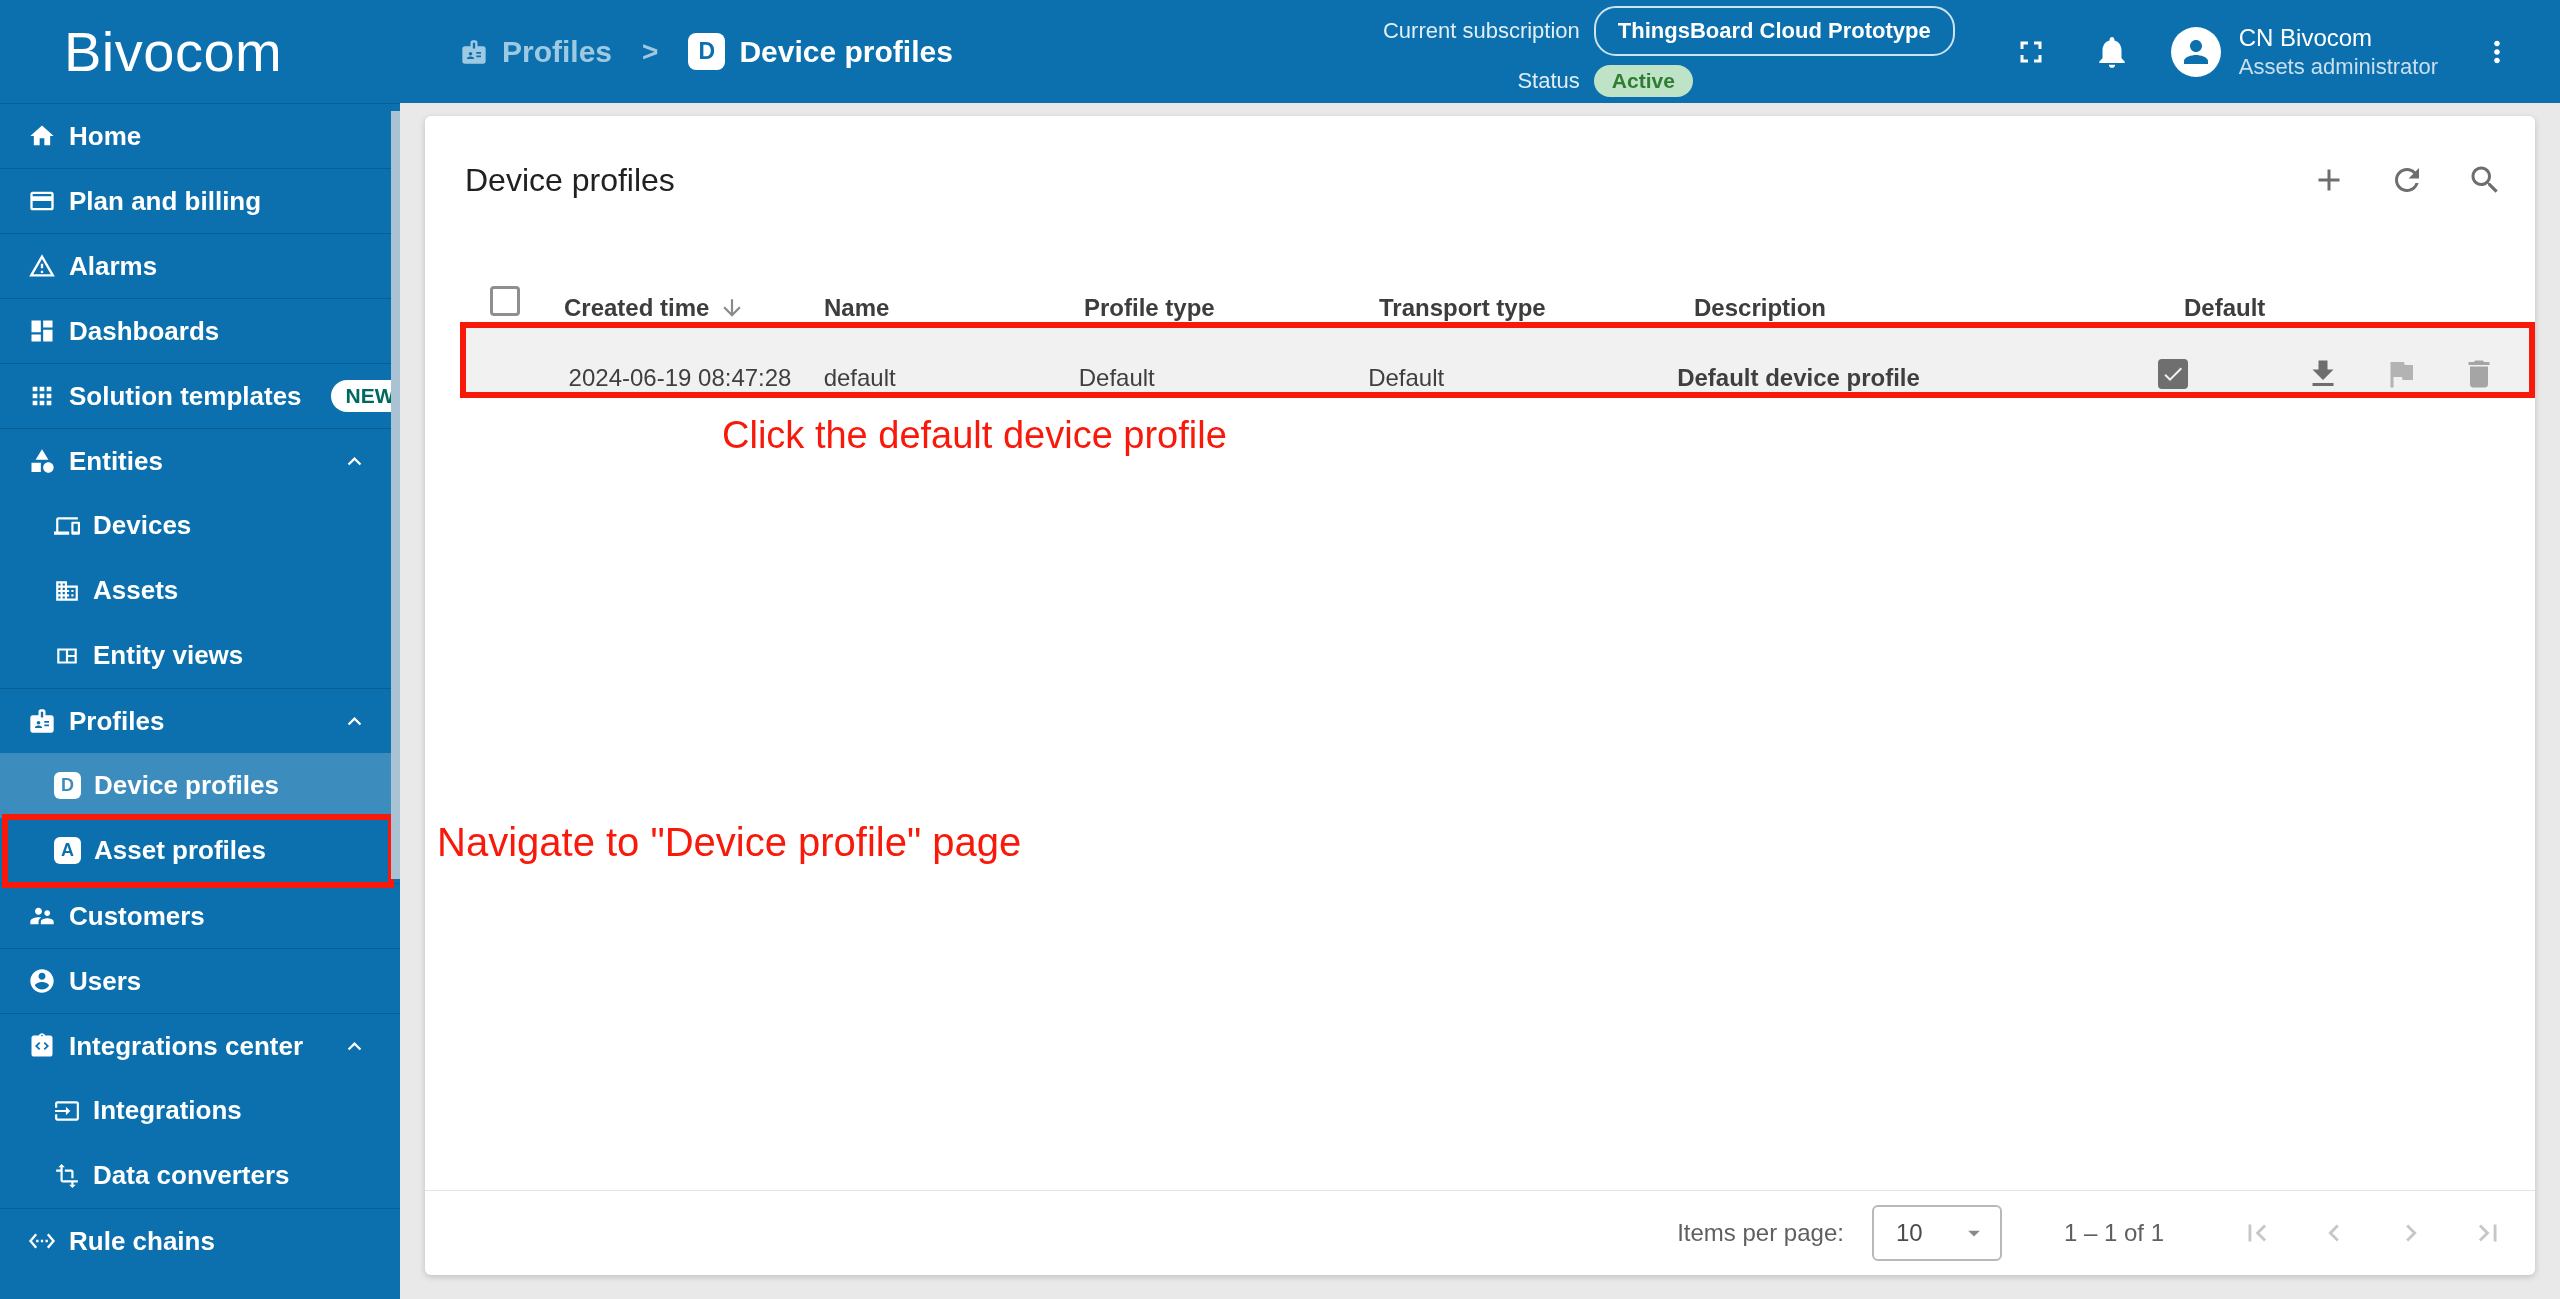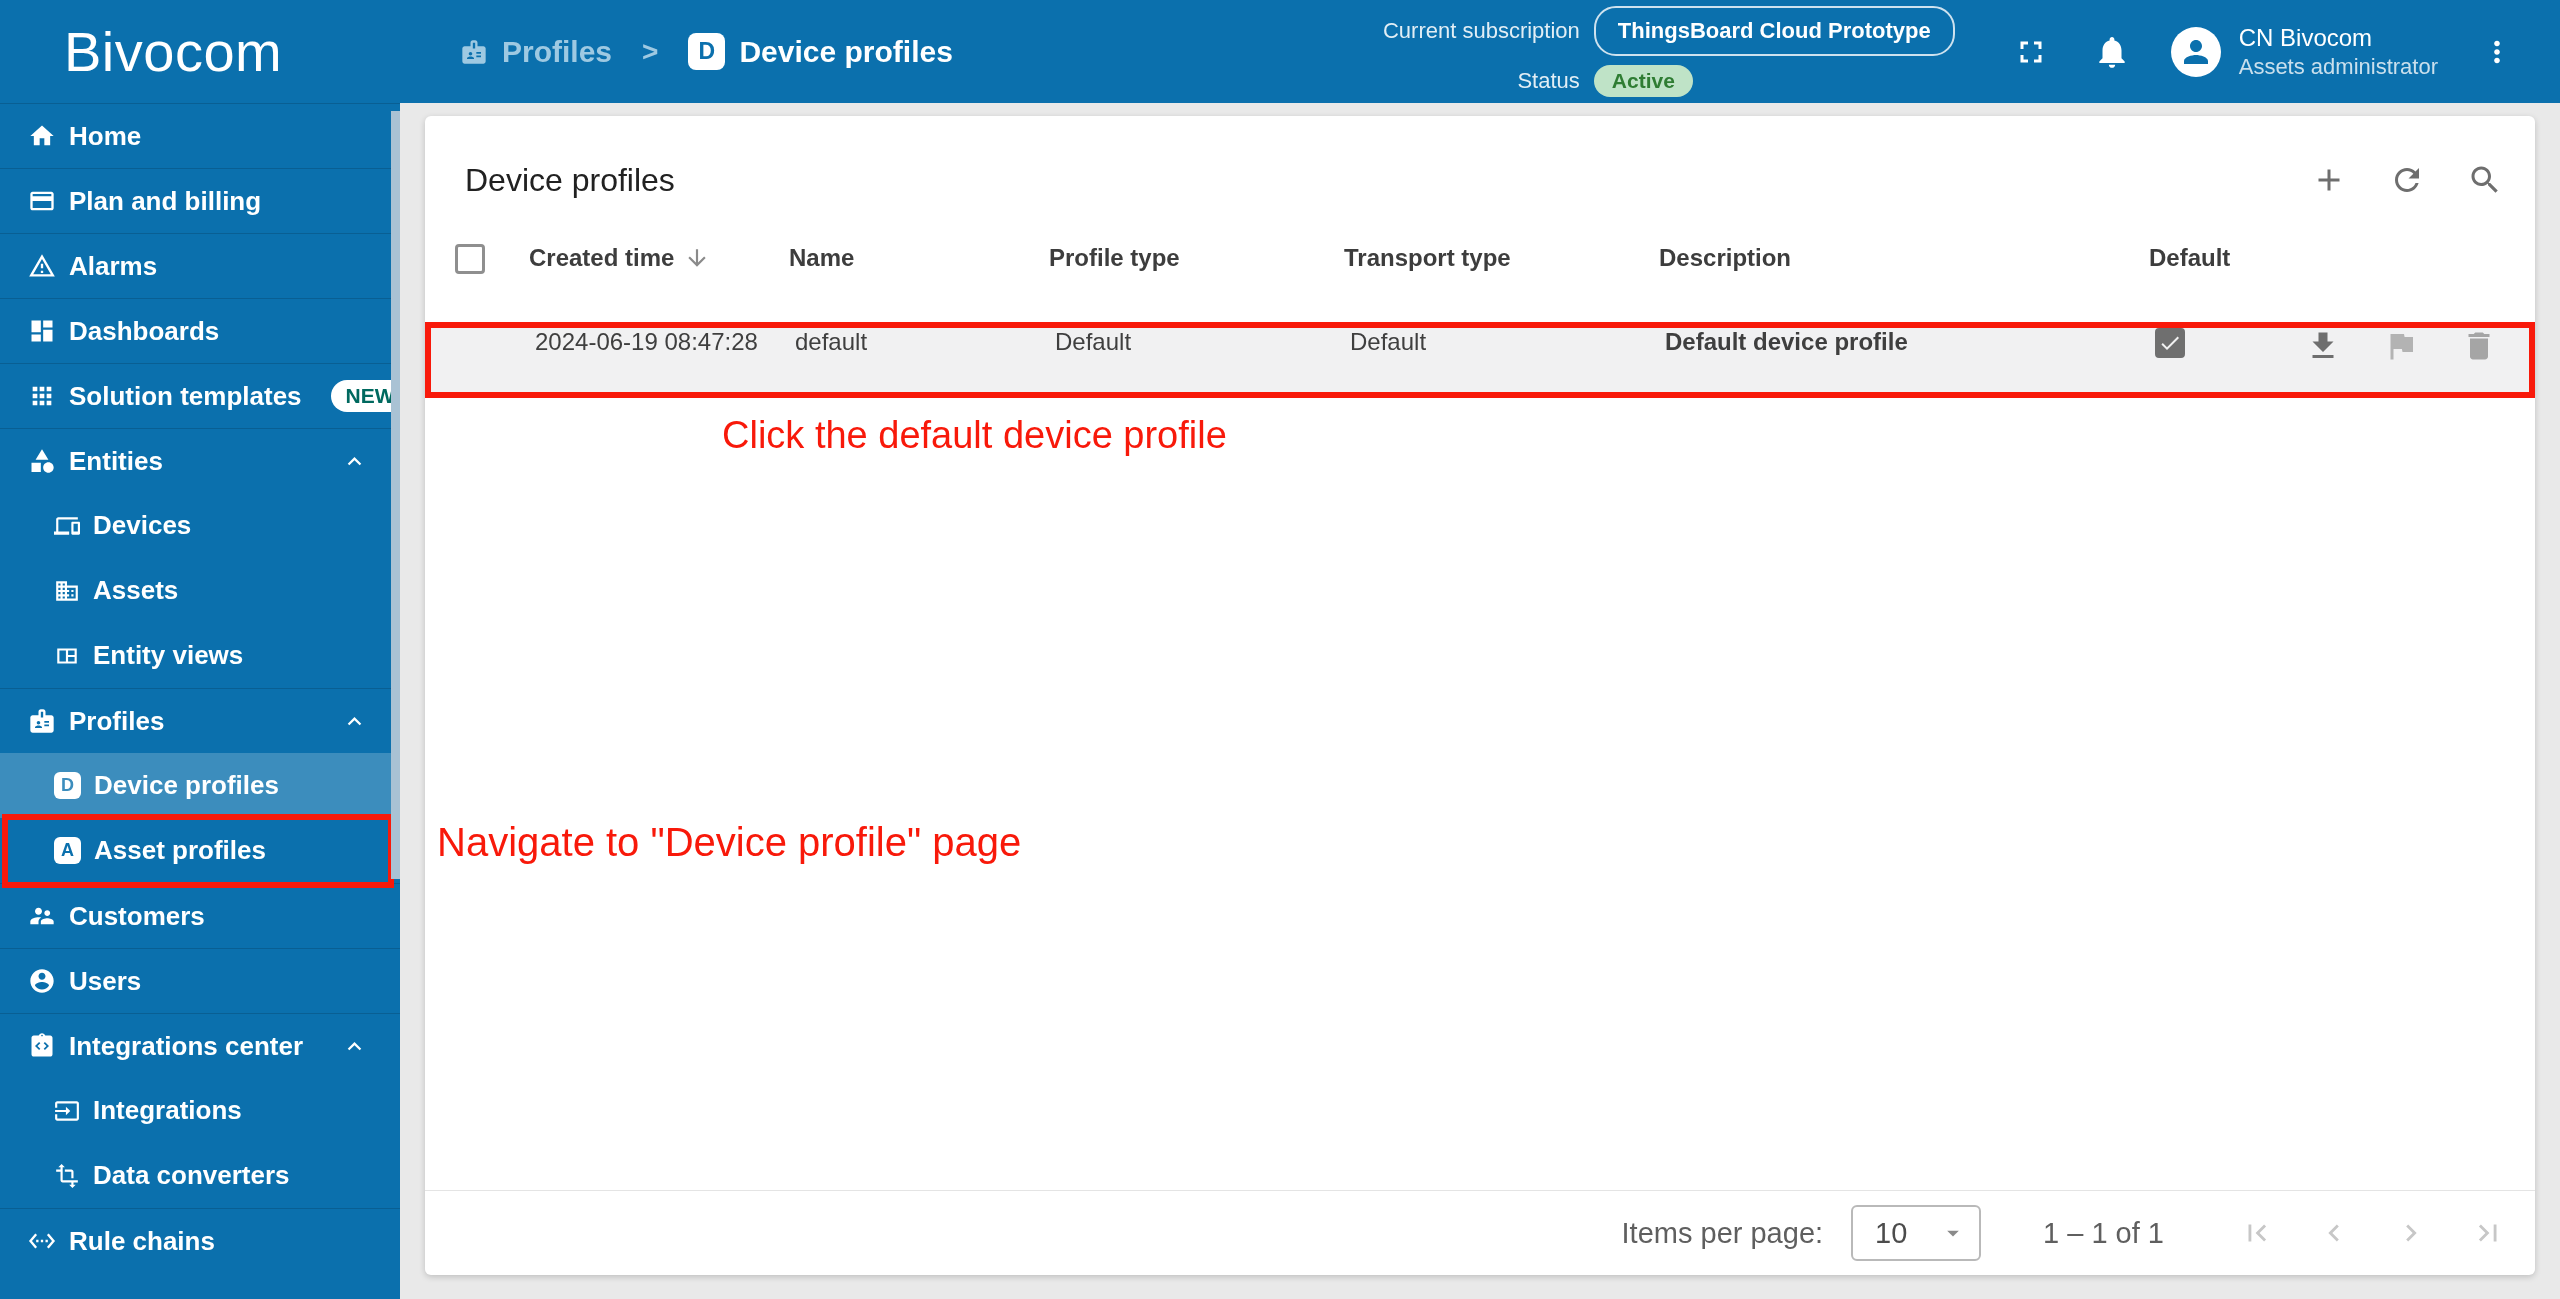--- a/index.html
+++ b/index.html
@@ -60,21 +60,21 @@
   
   .content{position:absolute;left:400px;top:103px;right:0;bottom:0;background:#e9e9e9;}
   .card{position:absolute;left:25px;top:13px;right:25px;bottom:24px;background:#fff;
         border-radius:6px;box-shadow:0 2px 6px rgba(0,0,0,.18);display:flex;flex-direction:column;}
   .card-head{display:flex;align-items:center;justify-content:space-between;height:128px;
              padding:0 32px 0 40px;flex:0 0 auto;}
   .card-title{margin:0;font-size:32px;font-weight:400;color:#212121;}
   .card-actions{display:flex;align-items:center;gap:42px;}
   .act-ic{width:36px;height:36px;color:#6e6e6e;}
 
-  .thead,.trow{display:flex;align-items:flex-start;box-sizing:border-box;}
+  .thead,.trow{display:flex;align-items:flex-end;box-sizing:border-box;margin-left:35px;}
   .thead{height:78px;flex:0 0 auto;}
   .col{box-sizing:border-box;white-space:nowrap;}
   .c-cb{width:104px;padding-left:30px;}
   .c-created{width:260px;display:flex;align-items:center;gap:10px;}
   .c-name{width:260px;}
   .c-profile{width:295px;}
   .c-transport{width:315px;}
   .c-desc{width:490px;font-weight:bold;}
   .c-default{width:150px;}
   .c-actions{flex:1;display:flex;justify-content:flex-end;align-items:center;gap:42px;padding-right:32px;}
@@ -88,21 +88,21 @@
   .trow .col{font-size:24px;color:#3f3f3f;}
   .row-ic{width:36px;height:36px;}
   .ic-download{color:#6e6e6e;} .ic-flag{color:#b3b3b3;} .ic-delete{color:#a5a5a5;}
 
   .note{position:absolute;color:#f8190a;white-space:pre;}
   .note-row{left:297px;top:298px;font-size:38px;}
   .note-nav{left:12px;top:704px;font-size:40px;}
 
   .spacer{flex:1;}
   .tfoot{flex:0 0 auto;height:84px;border-top:1px solid #e4e4e4;display:flex;align-items:center;
-         justify-content:flex-end;color:#5f5f5f;font-size:29px;padding-right:30px;}
+         justify-content:flex-end;color:#5f5f5f;font-size:24px;padding-right:30px;}
   .pg-select{display:flex;align-items:center;justify-content:space-between;width:130px;height:56px;
              border:2px solid #b9b9b9;border-radius:6px;margin:0 62px 0 28px;padding:0 12px 0 22px;
              box-sizing:border-box;cursor:pointer;color:#4c4c4c;}
   .caret{width:28px;height:28px;color:#8a8a8a;}
   .pg-range{margin-right:76px;}
   .pg-nav{display:flex;align-items:center;gap:43px;}
   .pg-ic{width:34px;height:34px;color:#c7c7c7;}
 </style>
 </head>
 <body>

